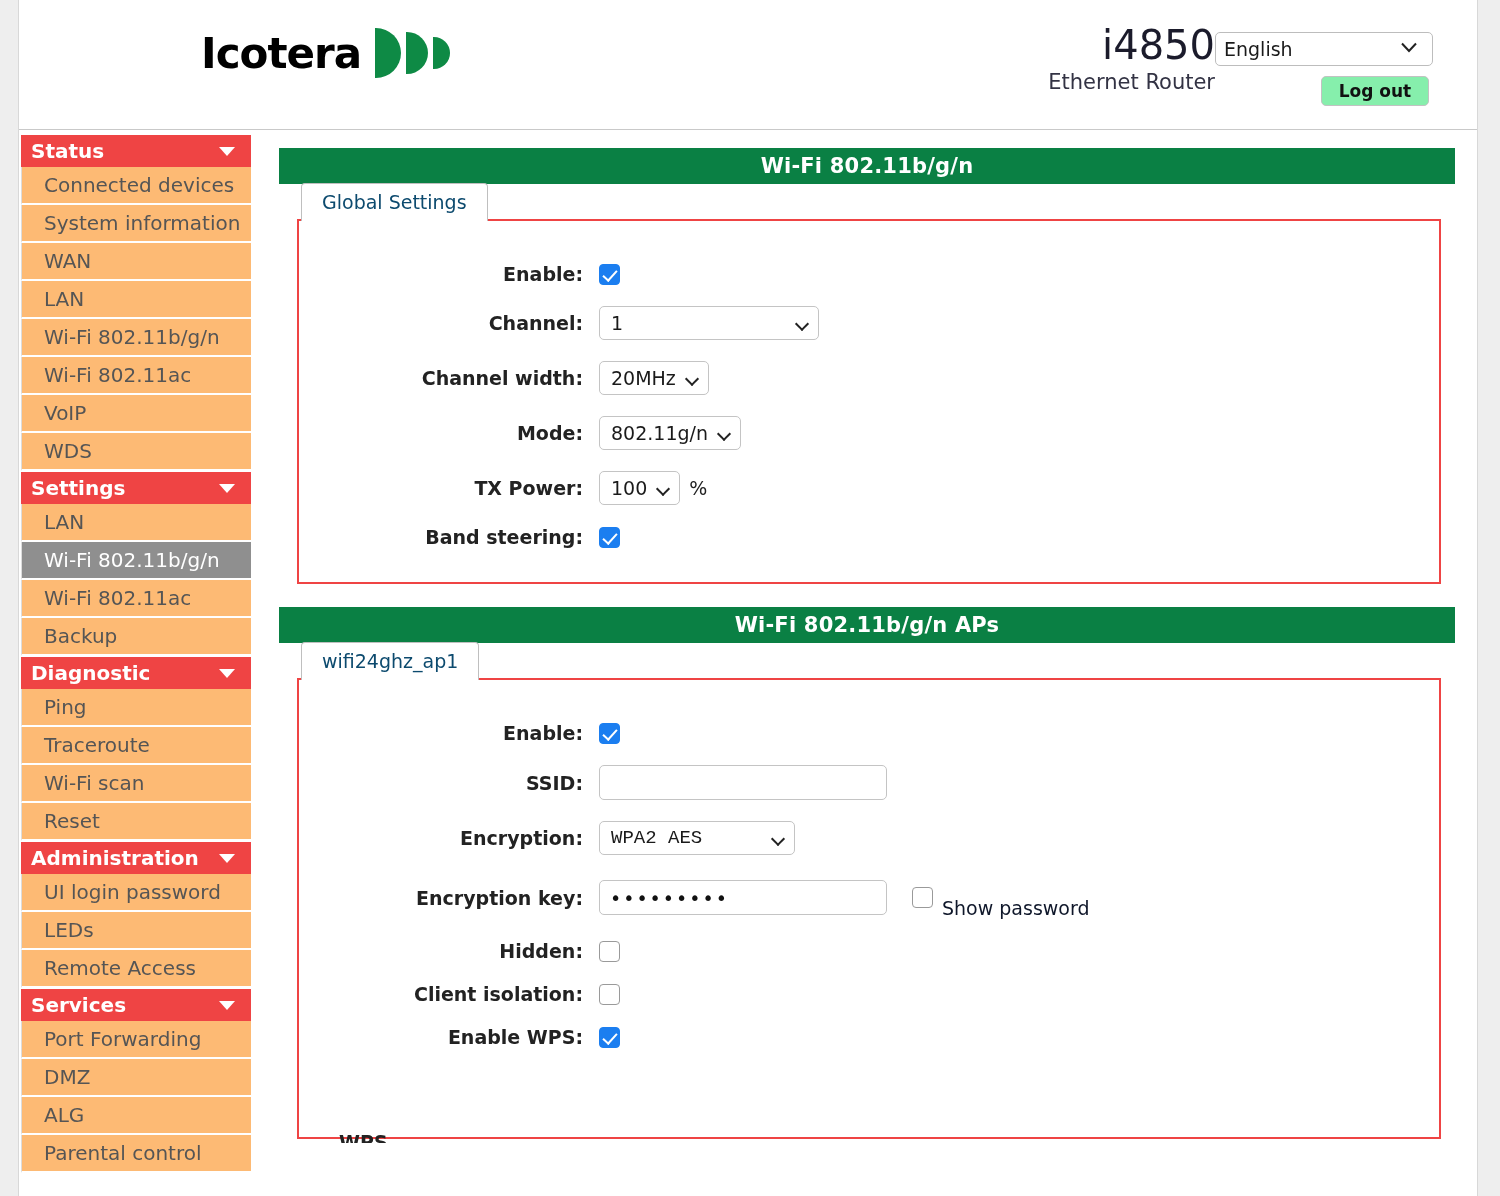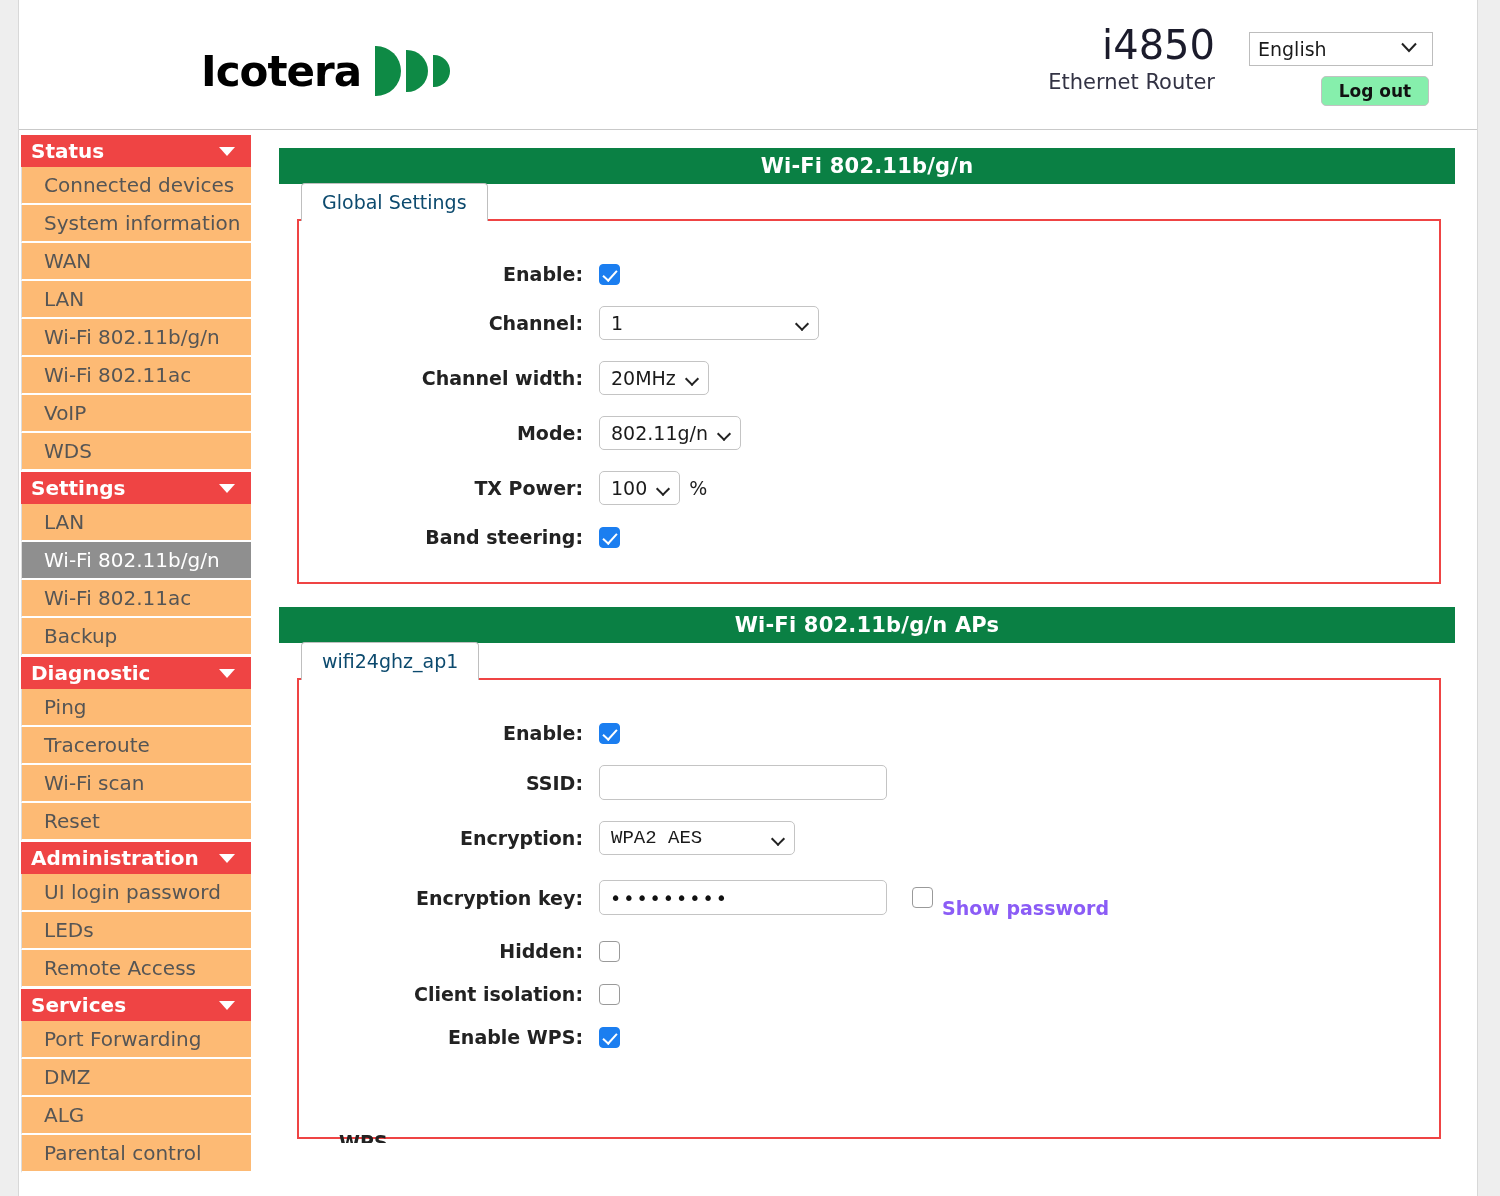--- a/index.html
+++ b/index.html
@@ -21,21 +21,21 @@
 
   
   .header {
     position: relative;
     height: 130px;
     border-bottom: 1px solid #c9c9c9;
     background: #ffffff;
   }
   .logo-wrap {
     position: absolute;
-    left: 182px; top: 46px;
+    left: 182px; top: 28px;
     display: flex; align-items: center; gap: 14px;
   }
   .logo-text {
     font-size: 42px;
     font-weight: bold;
     letter-spacing: -1px;
     color: #000000;
     font-family: "DejaVu Sans", "Liberation Sans", sans-serif;
   }
   .logo-marks { display: flex; align-items: center; gap: 5px; }
@@ -60,27 +60,27 @@
   }
   .model-sub {
     font-size: 21px;
     color: #333344;
     margin-top: 4px;
   }
 
   .lang-select {
     position: absolute;
     right: 44px; top: 32px;
-    width: 184px; height: 34px;
+    width: 218px; height: 34px;
     font-size: 19px;
     font-family: "DejaVu Sans", "Liberation Sans", sans-serif;
     color: #1a1a1a;
     padding: 0 8px;
     border: 1px solid #bdbdbd;
-    border-radius: 0;
+    border-radius: 5px;
     background: #ffffff;
     appearance: none; -webkit-appearance: none;
   }
   .lang-arrow {
     position: absolute;
     right: 60px; top: 42px;
     pointer-events: none;
   }
   .logout-btn {
     position: absolute;
@@ -268,22 +268,22 @@
     color: #111111;
     font-family: "DejaVu Sans", "Liberation Sans", sans-serif;
     outline: none;
   }
   .txt.w-ssid { width: 288px; }
   .txt.w-key  { width: 288px; letter-spacing: 2px; }
 
   .suffix { font-size: 19px; color: #222222; }
   .plain-label {
     font-size: 19px;
-    color: #8b5cf6;
-    font-weight: bold;
+    color: #0f172a;
+    font-weight: normal;
     cursor: pointer;
     margin-top: 21px;
   }
   .gap-left { margin-left: 16px; }
 
   .cut-text {
     position: absolute;
     left: 40px; bottom: -6px;
     font-size: 19px;
     font-weight: bold;

